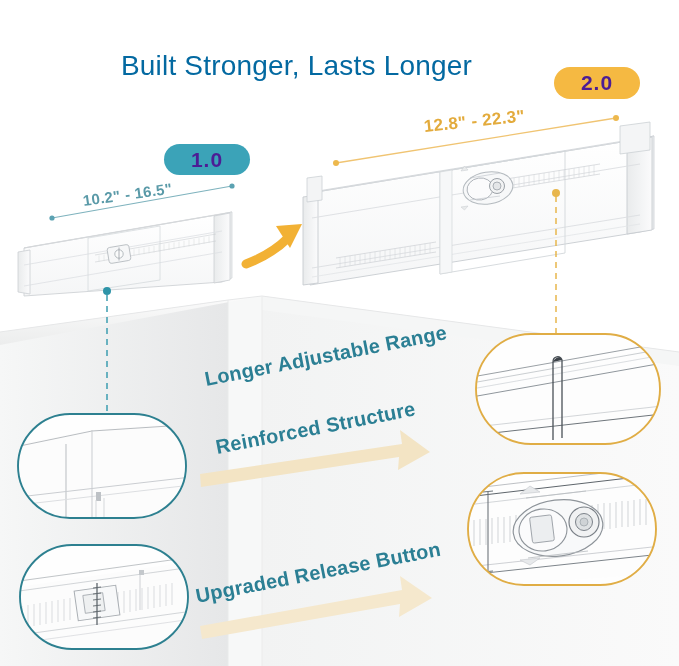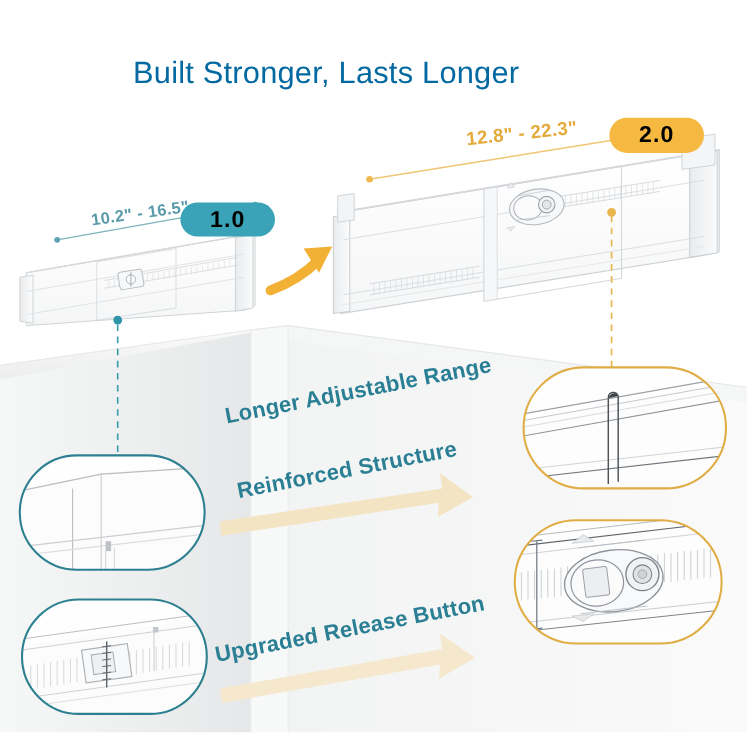--- a/index.html
+++ b/index.html
@@ -24,23 +24,22 @@
   .title .t-teal{color:#2d7f93;}
   .subtitle{
     position:absolute;left:0;top:50px;width:593px;text-align:center;
     font-family:"Liberation Sans", sans-serif;
     font-size:28px;color:#0369a1;letter-spacing:.2px;white-space:nowrap;
   }
 
   
   .badge{
     position:absolute;display:flex;align-items:center;justify-content:center;
-    color:#000000;font-weight:bold;font-size:21px;letter-spacing:1px;
+    color:#4c1d95;font-weight:bold;font-size:21px;letter-spacing:1px;
     border-radius:999px;
-    margin-top:40px;
   }
   #badge-1{left:164px;top:144px;width:86px;height:31px;background:#3ba3b8;}
   #badge-2{left:554px;top:67px;width:86px;height:32px;background:#f5b942;}
 
   
   .dim{
     position:absolute;white-space:nowrap;font-weight:bold;letter-spacing:.3px;
   }
   #dim-1{left:83px;top:192px;font-size:15px;color:#5a9aa8;transform:rotate(-8deg);transform-origin:left center;}
   #dim-2{left:424px;top:117px;font-size:17px;color:#e3ab3c;transform:rotate(-6deg);transform-origin:left center;}

